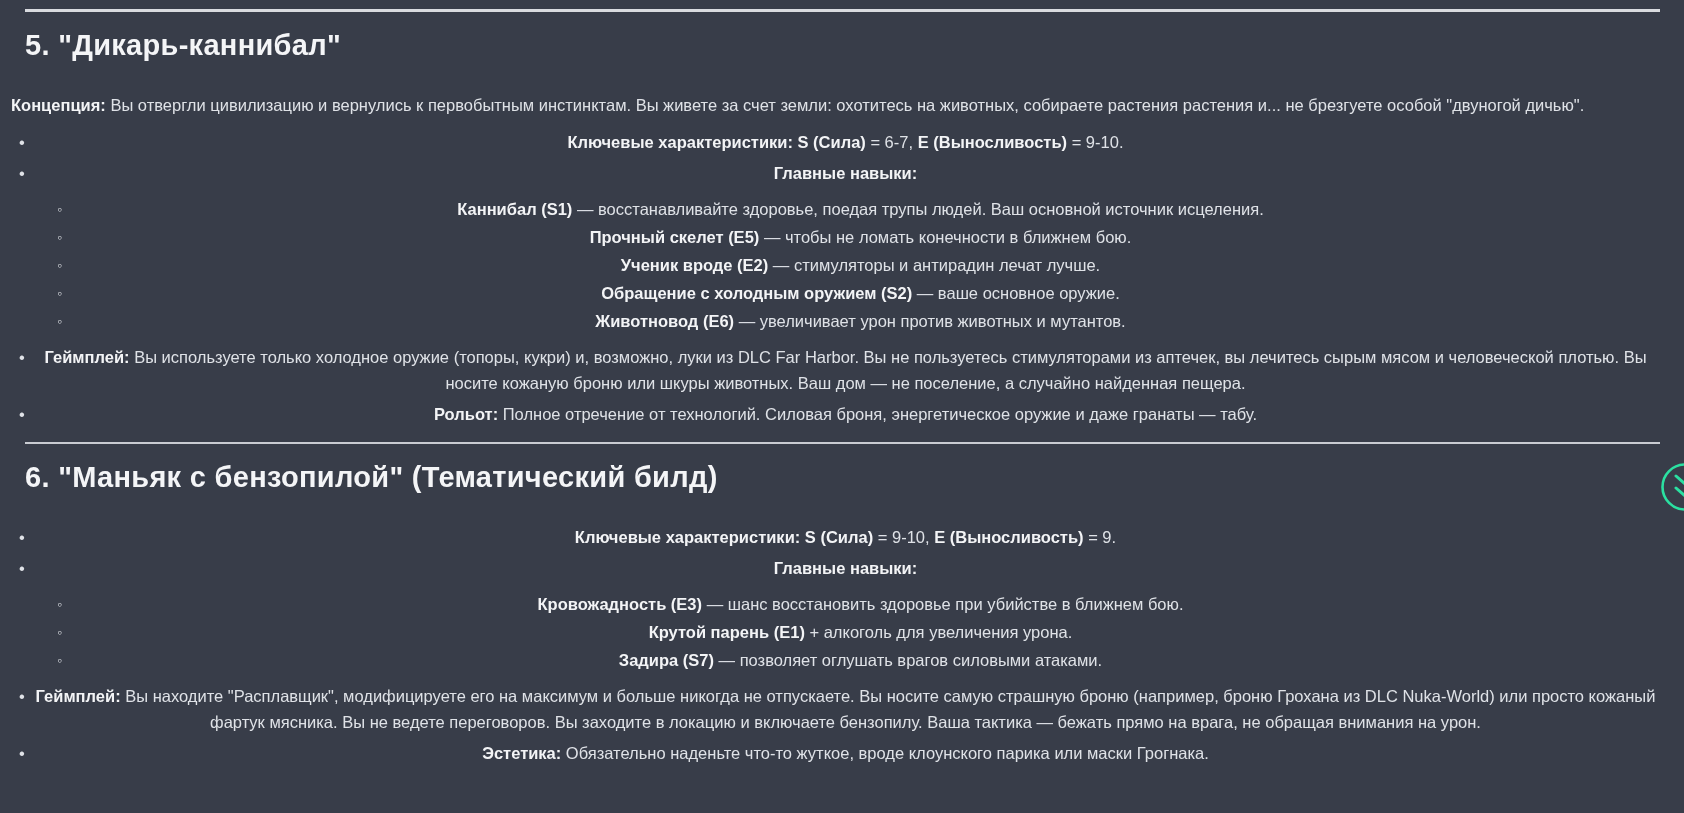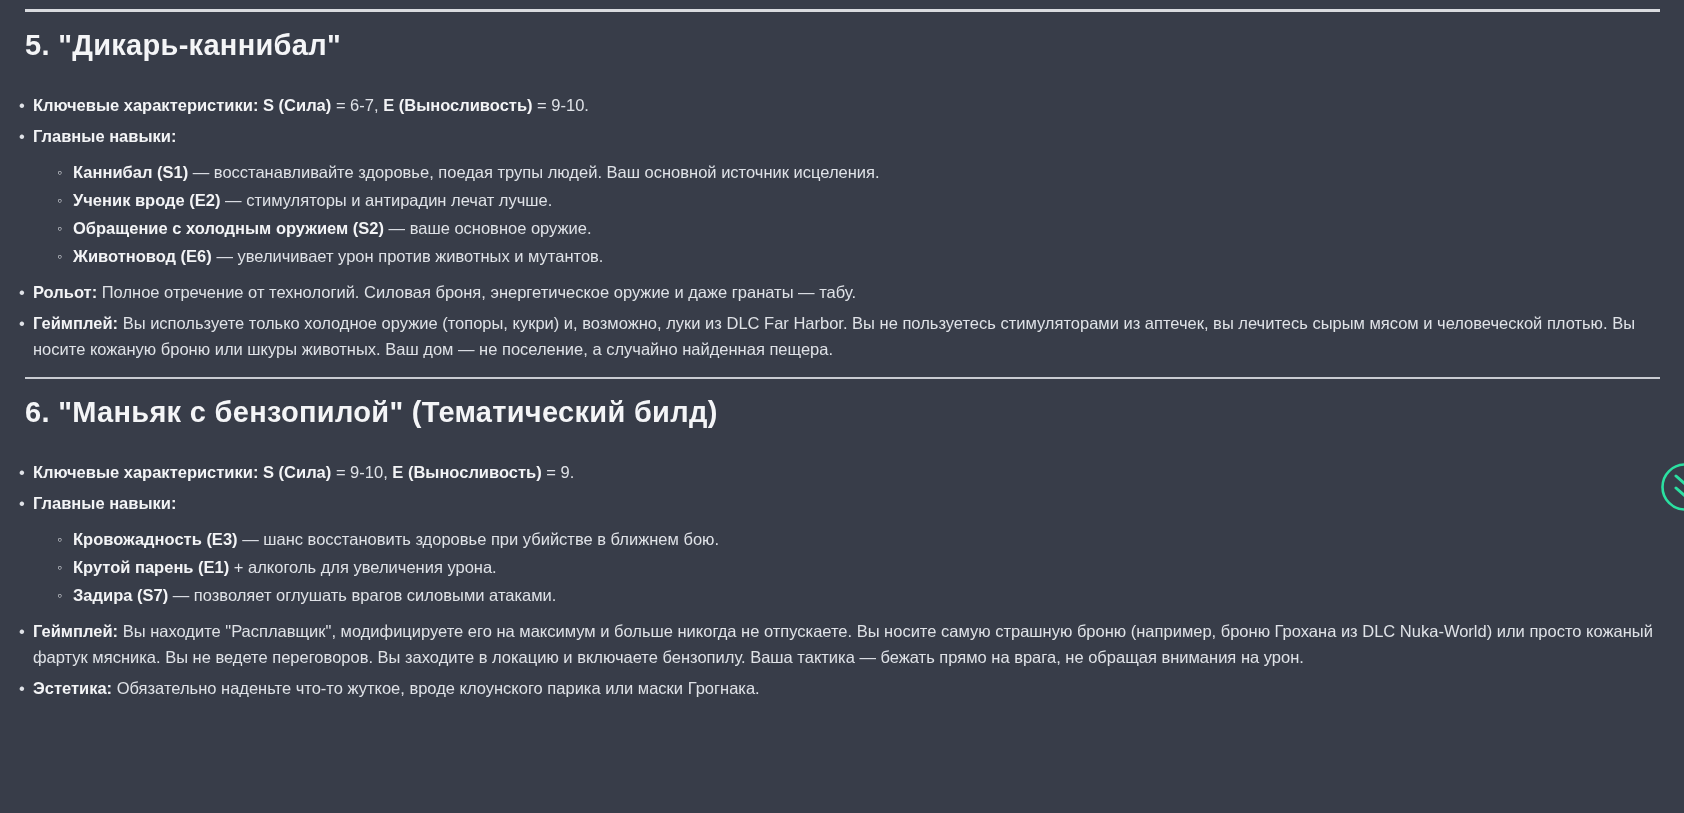--- a/index.html
+++ b/index.html
@@ -40,20 +40,21 @@
     margin: 15px 24px 29px 25px;
   }
   p.body-text {
     margin: 0 26px 0 11px;
   }
   strong { color: #f3f4f6; font-weight: bold; }
   ul.l1 {
     list-style: none;
     margin: 11px 26px 15px 0;
     padding: 0 0 0 19px;
+    text-align: center;
   }
   ul.l1 > li {
     position: relative;
     padding-left: 14px;
     margin: 0 0 5px 0;
   }
   ul.l1 > li::before {
     content: "\2022";
     position: absolute;
     left: 0;
@@ -87,30 +88,32 @@
     cursor: pointer;
   }
 </style>
 </head>
 <body>
 
 <div id="doc">
   <div id="sections">
       <hr class="section-rule">
       <h2 class="section-heading">5. "Дикарь-каннибал"</h2>
+      <p class="body-text"><strong>Концепция:</strong><span> Вы отвергли цивилизацию и вернулись к первобытным инстинктам. Вы живете за счет земли: охотитесь на животных, собираете растения растения и... не брезгуете особой "двуногой дичью".</span></p>
       <ul class="l1">
         <li><strong>Ключевые характеристики: S (Сила)</strong><span> = 6-7, </span><strong>E (Выносливость)</strong><span> = 9-10.</span></li>
         <li><strong>Главные навыки:</strong><ul class="l2">
             <li><strong>Каннибал (S1)</strong><span> — восстанавливайте здоровье, поедая трупы людей. Ваш основной источник исцеления.</span></li>
+            <li><strong>Прочный скелет (E5)</strong><span> — чтобы не ломать конечности в ближнем бою.</span></li>
             <li><strong>Ученик вроде (E2)</strong><span> — стимуляторы и антирадин лечат лучше.</span></li>
             <li><strong>Обращение с холодным оружием (S2)</strong><span> — ваше основное оружие.</span></li>
             <li><strong>Животновод (E6)</strong><span> — увеличивает урон против животных и мутантов.</span></li>
           </ul></li>
+        <li><strong>Геймплей:</strong><span> Вы используете только холодное оружие (топоры, кукри) и, возможно, луки из DLC Far Harbor. Вы не пользуетесь стимуляторами из аптечек, вы лечитесь сырым мясом и человеческой плотью. Вы носите кожаную броню или шкуры животных. Ваш дом — не поселение, а случайно найденная пещера.</span></li>
         <li><strong>Рольот:</strong><span> Полное отречение от технологий. Силовая броня, энергетическое оружие и даже гранаты — табу.</span></li>
-        <li><strong>Геймплей:</strong><span> Вы используете только холодное оружие (топоры, кукри) и, возможно, луки из DLC Far Harbor. Вы не пользуетесь стимуляторами из аптечек, вы лечитесь сырым мясом и человеческой плотью. Вы носите кожаную броню или шкуры животных. Ваш дом — не поселение, а случайно найденная пещера.</span></li>
       </ul>
       <hr class="section-rule thin">
       <h2 class="section-heading">6. "Маньяк с бензопилой" (Тематический билд)</h2>
       <ul class="l1">
         <li><strong>Ключевые характеристики: S (Сила)</strong><span> = 9-10, </span><strong>E (Выносливость)</strong><span> = 9.</span></li>
         <li><strong>Главные навыки:</strong><ul class="l2">
             <li><strong>Кровожадность (E3)</strong><span> — шанс восстановить здоровье при убийстве в ближнем бою.</span></li>
             <li><strong>Крутой парень (E1)</strong><span> + алкоголь для увеличения урона.</span></li>
             <li><strong>Задира (S7)</strong><span> — позволяет оглушать врагов силовыми атаками.</span></li>
           </ul></li>

